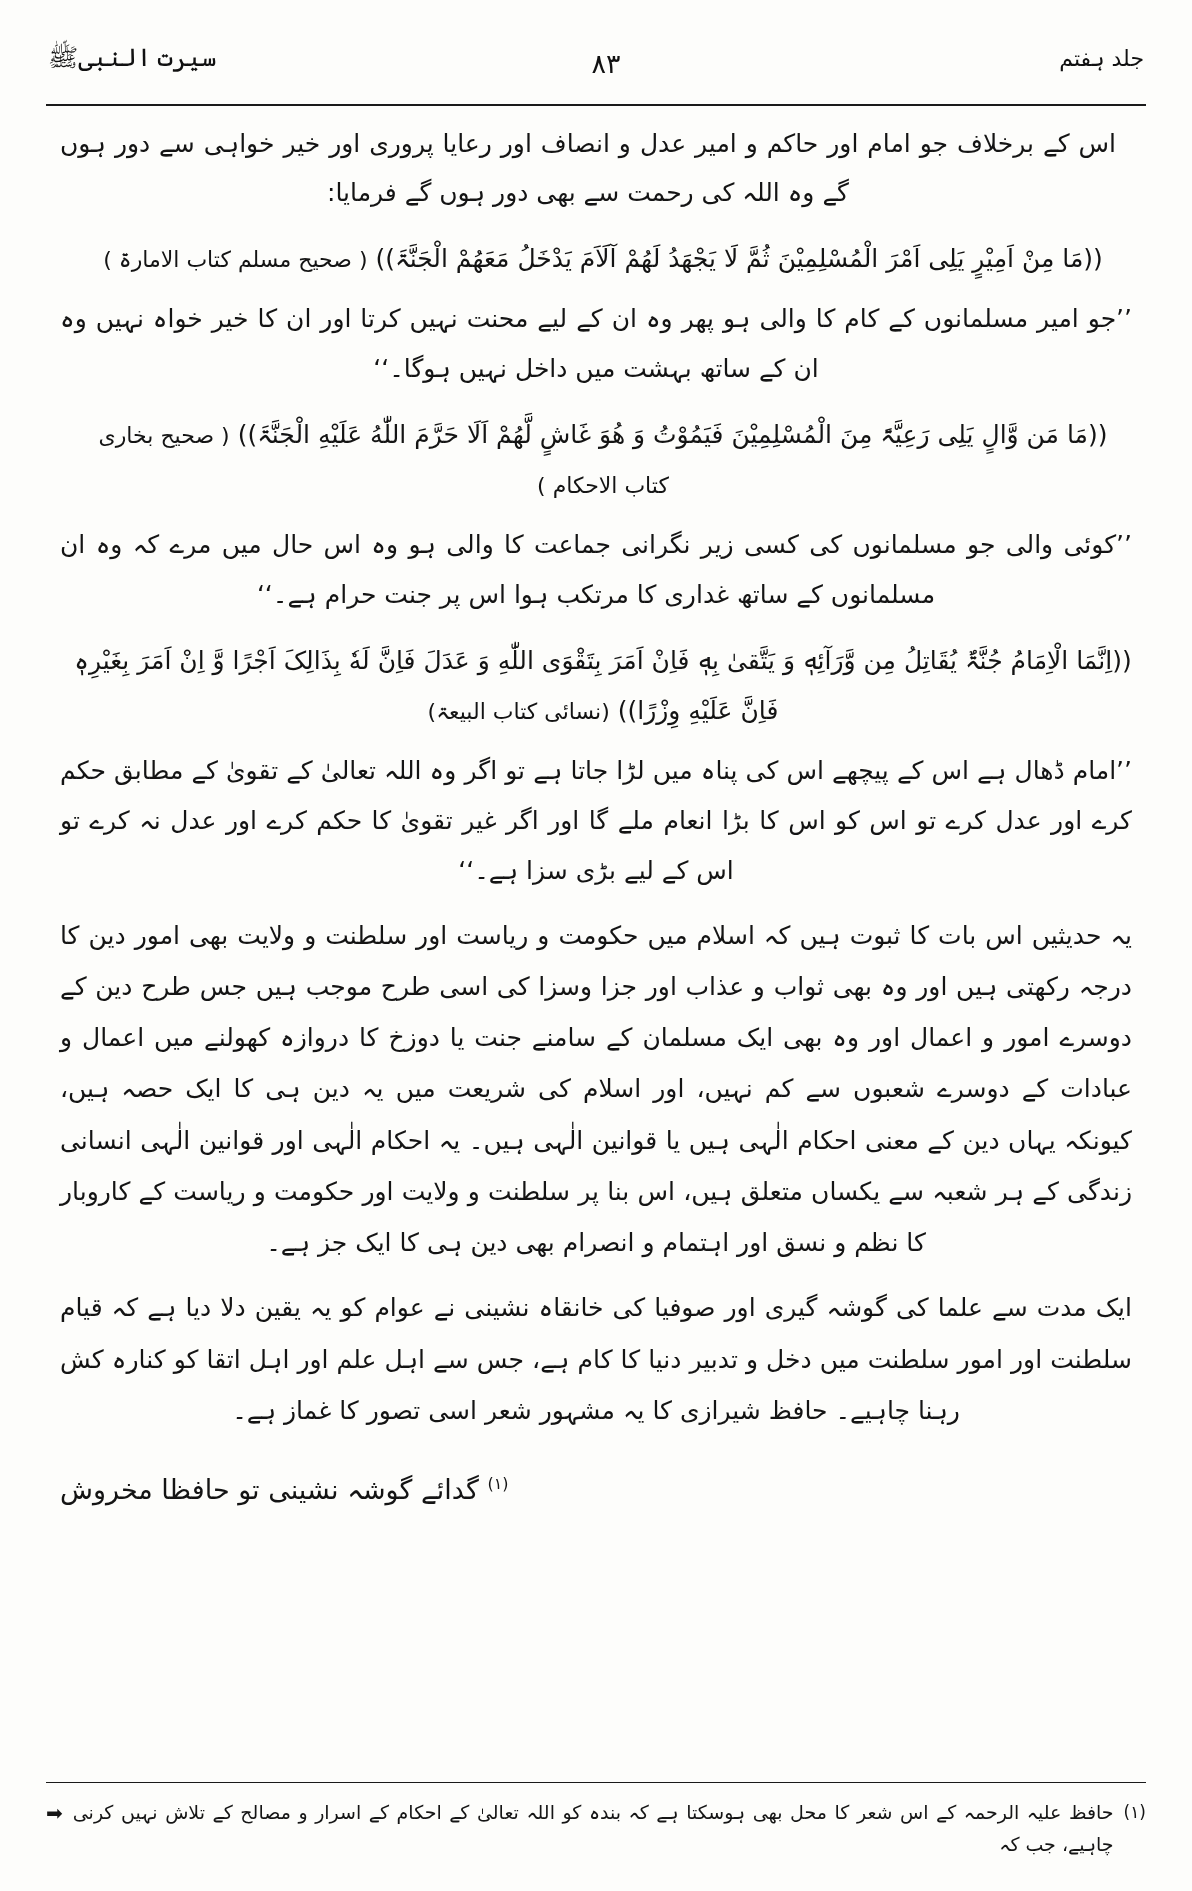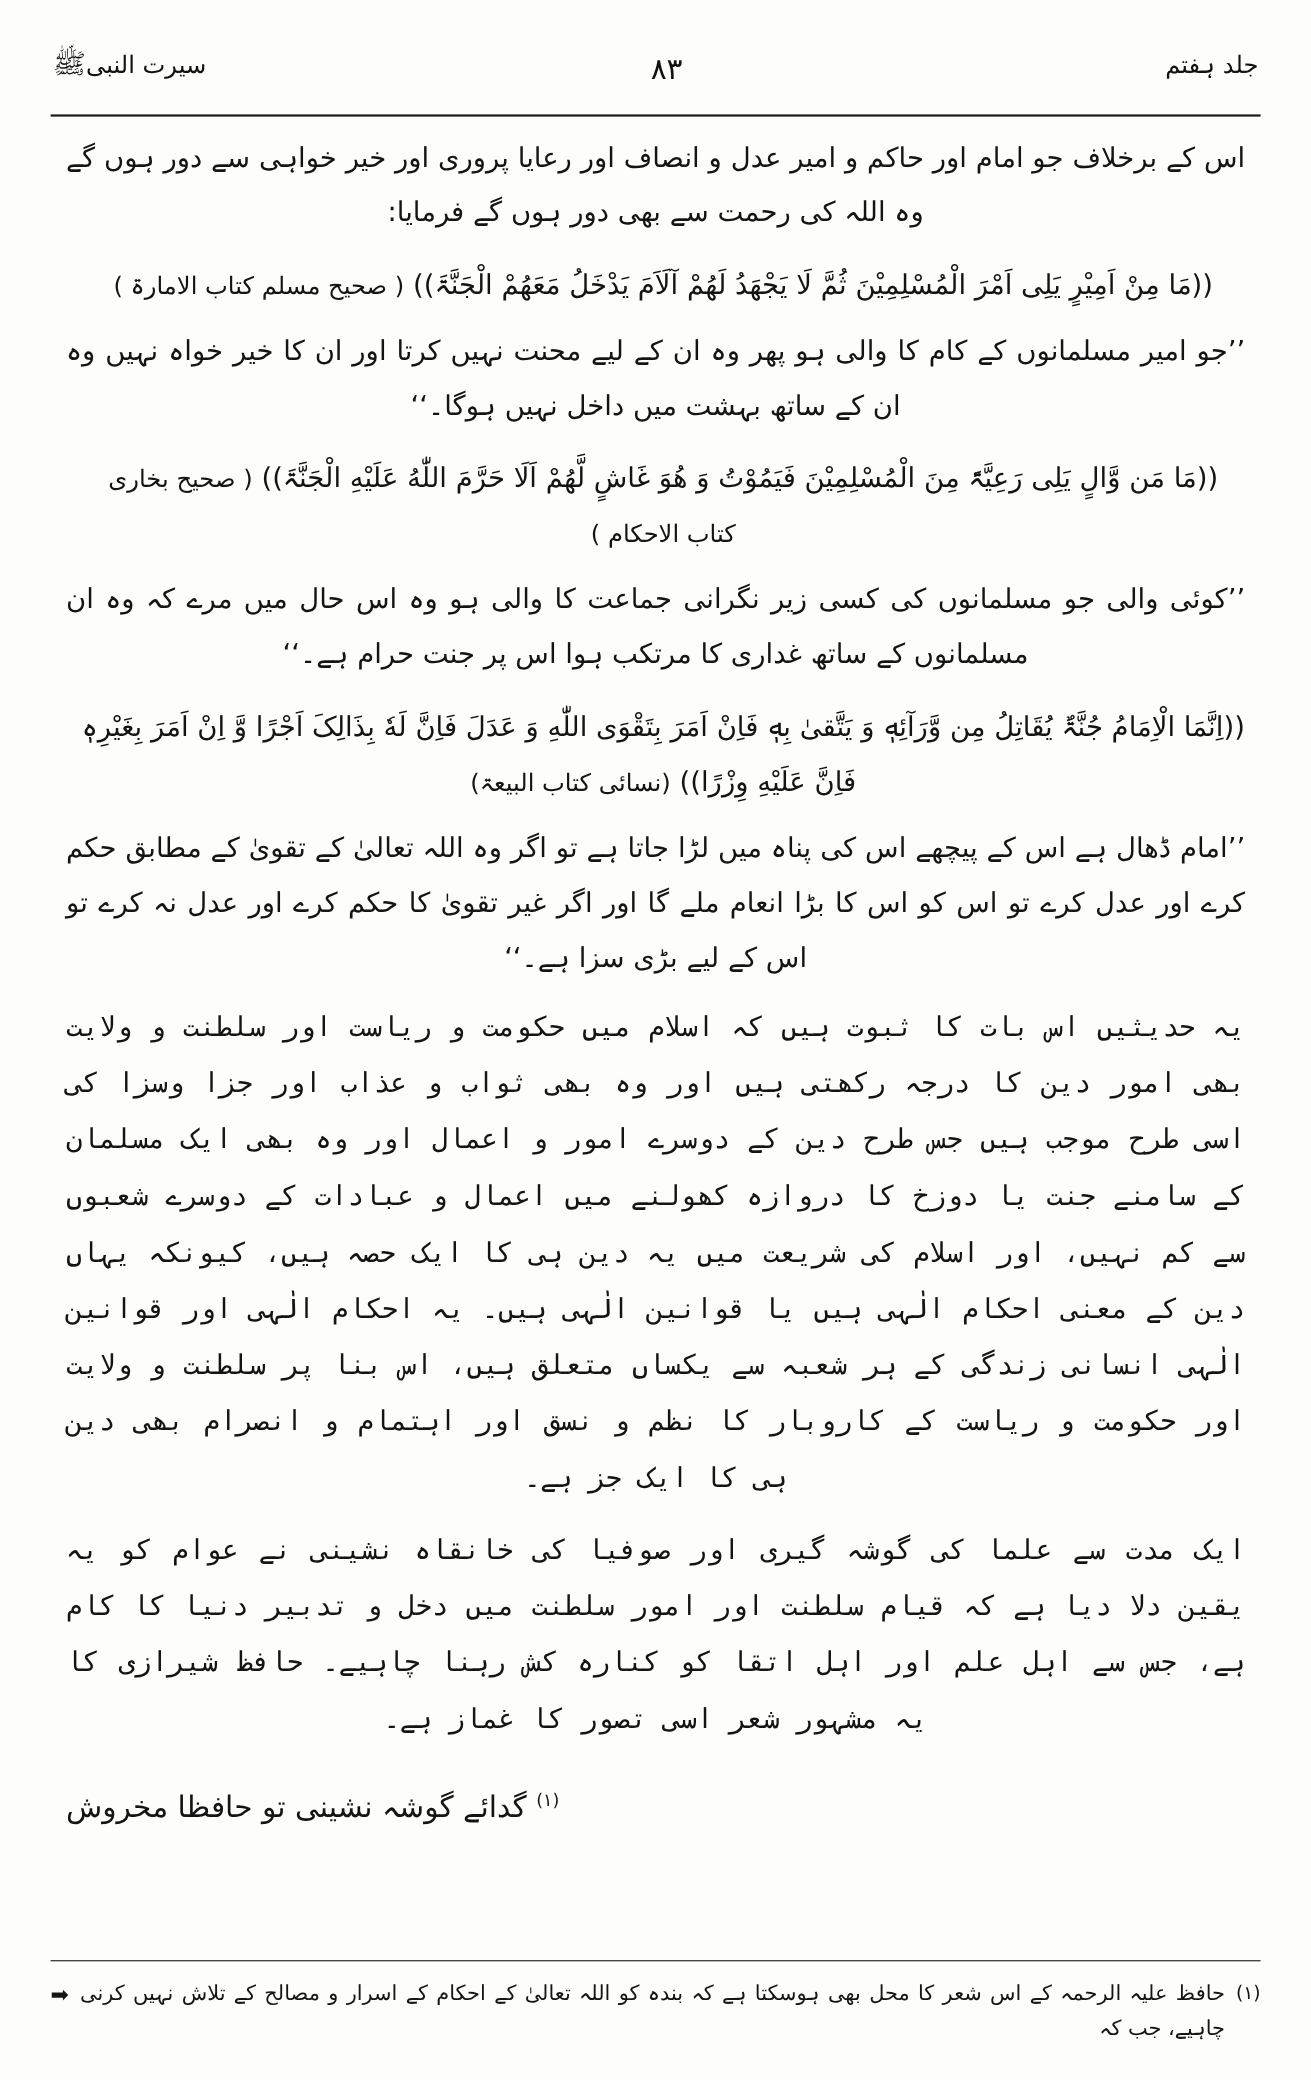--- a/index.html
+++ b/index.html
@@ -40,21 +40,22 @@
     line-height: 1.1;
   }
   .header-right {
     text-align: right;
   }
   .volume-label {
     font-size: 22px;
     letter-spacing: 0.5px;
   }
   .book-title {
-    font-size: 22px;
+    font-size: 25px;
+    font-family: Liberation Serif, serif;
   }
   .page-number {
     position: absolute;
     top: 48px;
     left: 0;
     right: 0;
     text-align: center;
     font-size: 27px;
     color: #111;
     margin-left: 20px;
@@ -80,21 +81,21 @@
     top: 120px;
     right: 60px;
     left: 60px;
     bottom: 130px;
     direction: rtl;
     text-align: justify;
     color: #141414;
   }
 
   p.urdu {
-    margin: 0 0 6px 0;
+    margin: 0 16px 6px 0;
     font-size: 25px;
     line-height: 1.95;
     text-align: justify;
     text-align-last: center;
     letter-spacing: 0.2px;
   }
   p.arabic {
     margin: 16px 0 8px 14px;
     font-size: 25px;
     line-height: 2.0;
@@ -111,21 +112,20 @@
     line-height: 2.0;
     text-align: justify;
     text-align-last: center;
   }
   p.para {
     margin: 14px 0 0 0;
     font-size: 25px;
     line-height: 2.05;
     text-align: justify;
     text-align-last: center;
-    font-family: Liberation Mono, monospace;
   }
   .verse-block {
     margin-top: 26px;
     text-align: left;
     font-size: 27px;
     line-height: 2.1;
   }
   .verse-line {
     display: block;
     letter-spacing: 2px;

